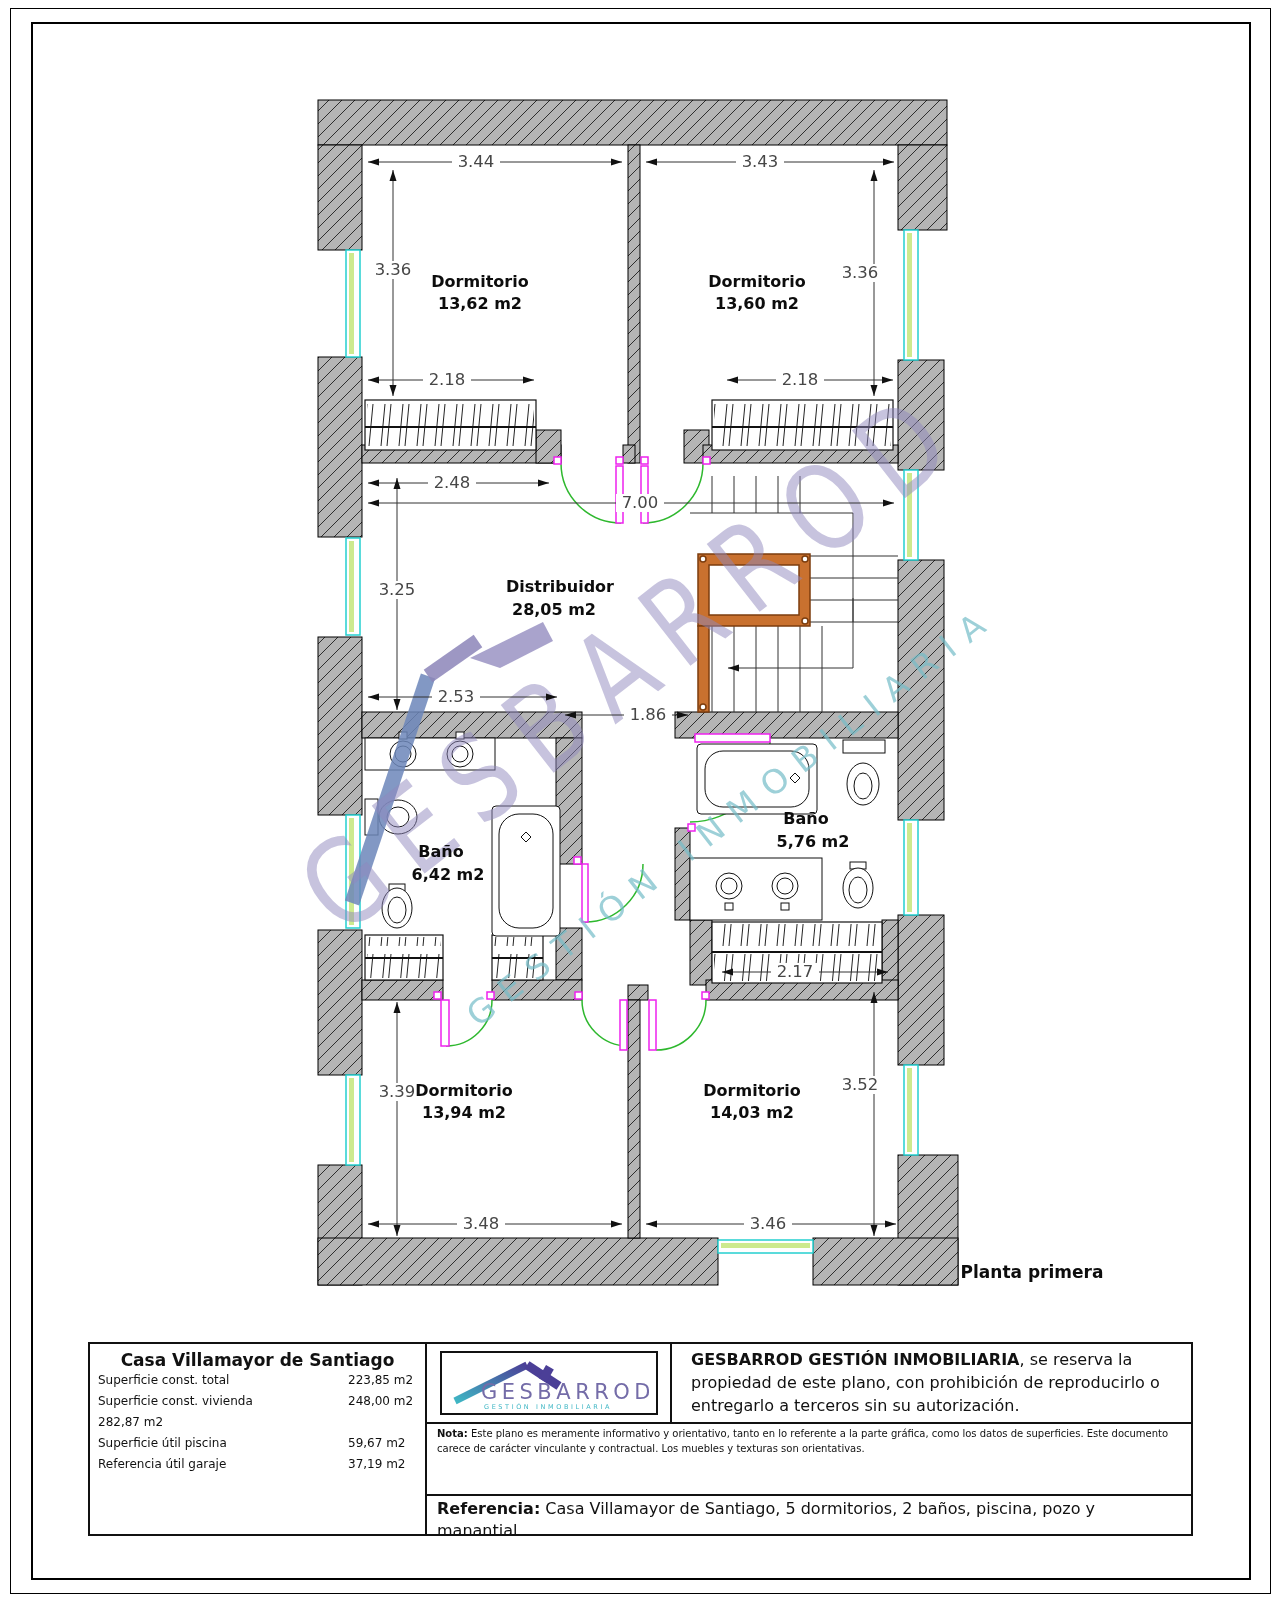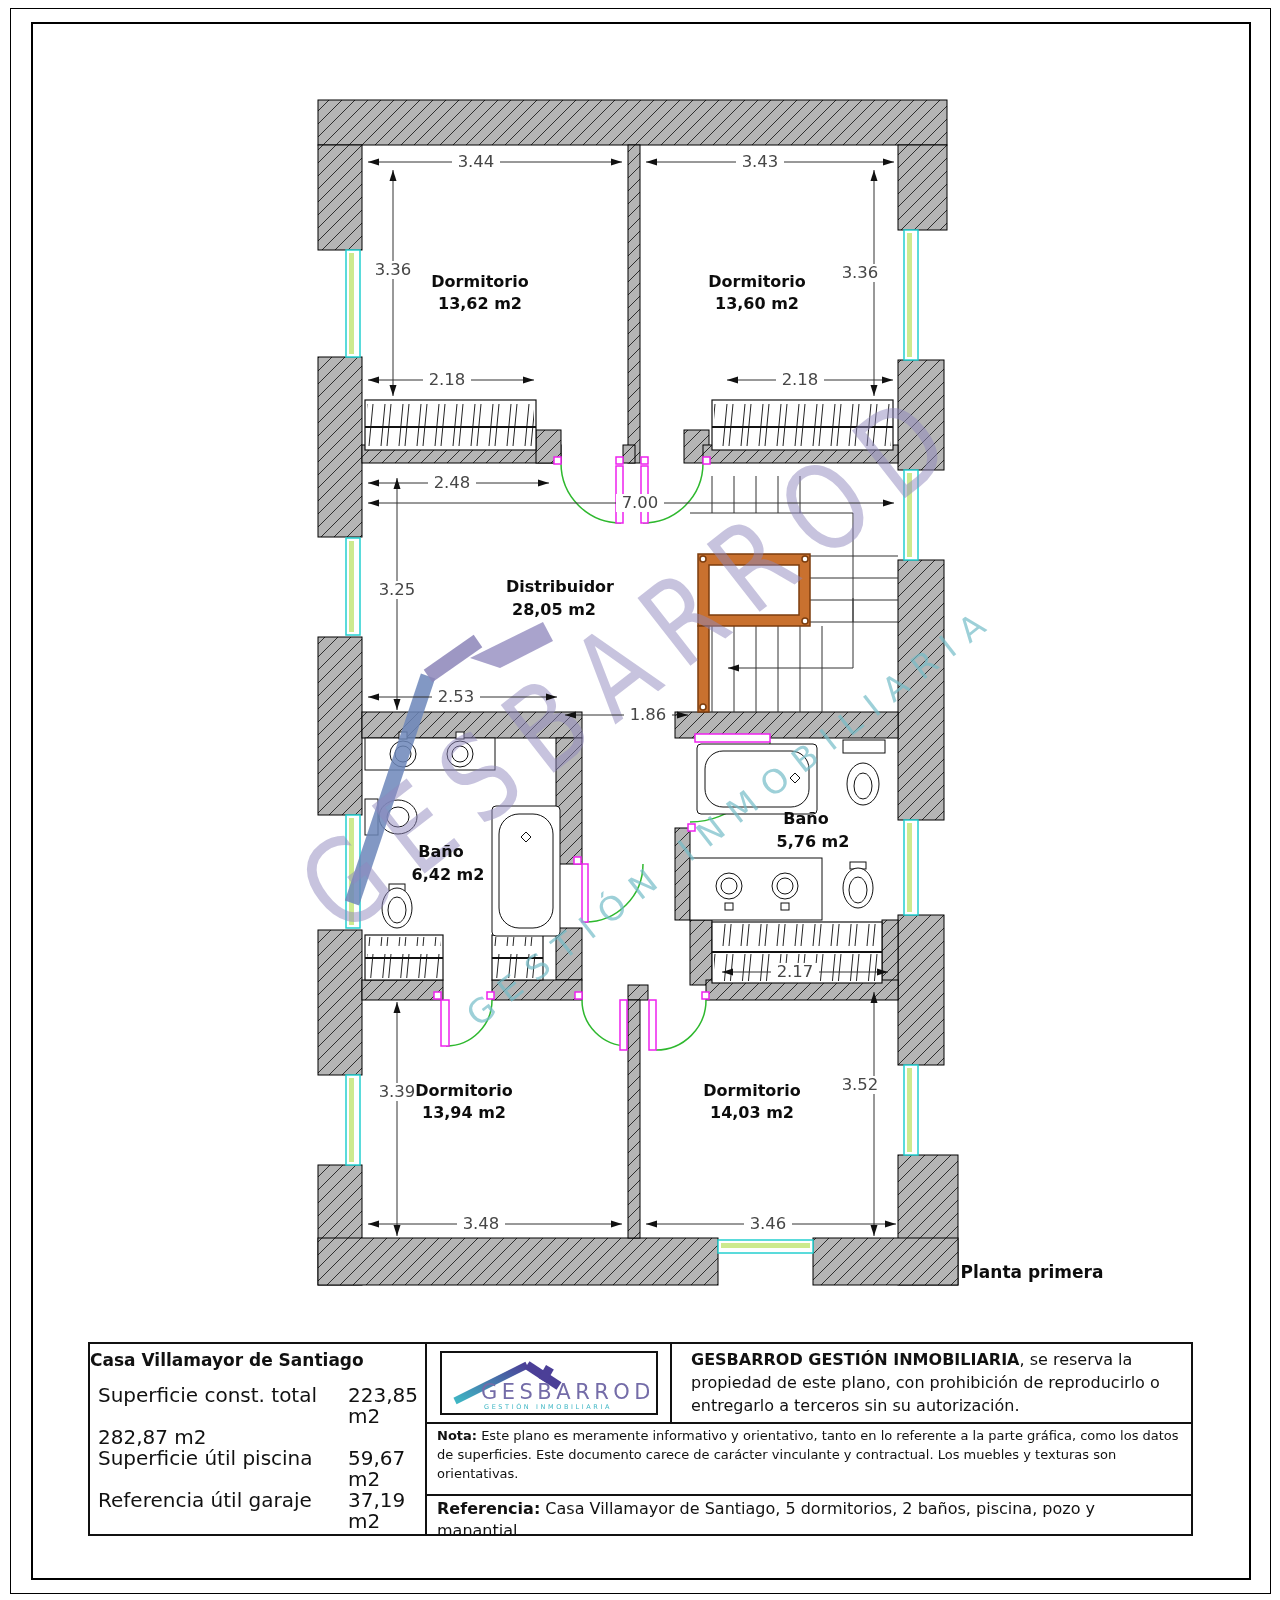--- a/index.html
+++ b/index.html
@@ -11,26 +11,26 @@
   svg text{font-family:"DejaVu Sans","Liberation Sans",sans-serif;}
   .dim-t{font-size:16.5px;fill:#474747;}
   .room-t{font-size:16px;font-weight:bold;fill:#0d0d0d;}
   .floor-t{font-size:17px;font-weight:bold;fill:#0d0d0d;}
 
   
   .info{position:absolute;left:88px;top:1342px;width:1105px;height:194px;border:2px solid #111;
         box-sizing:border-box;display:grid;grid-template-columns:337px 245px 521px;
         grid-template-rows:78px 72px 40px;}
   .cell-specs{grid-column:1;grid-row:1/4;border-right:2px solid #111;padding-top:4px;overflow:hidden;}
-  .specs-title{font-weight:bold;font-size:17px;margin:2px 0 15px 0;}
-  .spec-row{display:grid;grid-template-columns:250px 1fr;font-size:20px;line-height:21px;padding-left:8px;}
+  .specs-title{text-align:center;font-weight:bold;font-size:17px;margin:2px 0 0 0;}
+  .spec-row{display:grid;grid-template-columns:250px 1fr;font-size:12px;line-height:21px;padding-left:8px;}
   .cell-logo{grid-column:2;grid-row:1;border-right:2px solid #111;display:flex;align-items:center;justify-content:center;}
   .logo-box{width:214px;height:60px;border:2px solid #111;display:flex;align-items:center;justify-content:center;}
   .cell-copy{grid-column:3;grid-row:1;font-size:16px;line-height:1.45;padding:4px 19px;overflow:hidden;}
-  .cell-nota{grid-column:2/4;grid-row:2;border-top:2px solid #111;font-size:13px;line-height:1.45;padding:3px 10px;overflow:hidden;}
+  .cell-nota{grid-column:2/4;grid-row:2;border-top:2px solid #111;font-size:10px;line-height:1.45;padding:3px 10px;overflow:hidden;}
   .cell-ref{grid-column:2/4;grid-row:3;border-top:2px solid #111;font-size:16px;line-height:1.35;padding:2px 10px;overflow:hidden;}
 </style>
 </head>
 <body>
 
 <div class="sheet">
   <div class="frame-outer"></div>
   <div class="frame-inner"></div>
 
   <div class="plan-wrap">
@@ -302,20 +302,24 @@
   </div>
 
   <div class="info">
     <div class="cell-specs">
       <div class="specs-title">Casa Villamayor de Santiago</div>
       <div class="spec-row">
         <span>Superficie const. total</span>
         <span>223,85 m2</span>
       </div>
       <div class="spec-row">
+        <span>Superficie const. vivienda</span>
+        <span>248,00 m2</span>
+      </div>
+      <div class="spec-row">
         <span>282,87 m2</span>
       </div>
       <div class="spec-row">
         <span>Superficie útil piscina</span>
         <span>59,67 m2</span>
       </div>
       <div class="spec-row">
         <span>Referencia útil garaje</span>
         <span>37,19 m2</span>
       </div>

